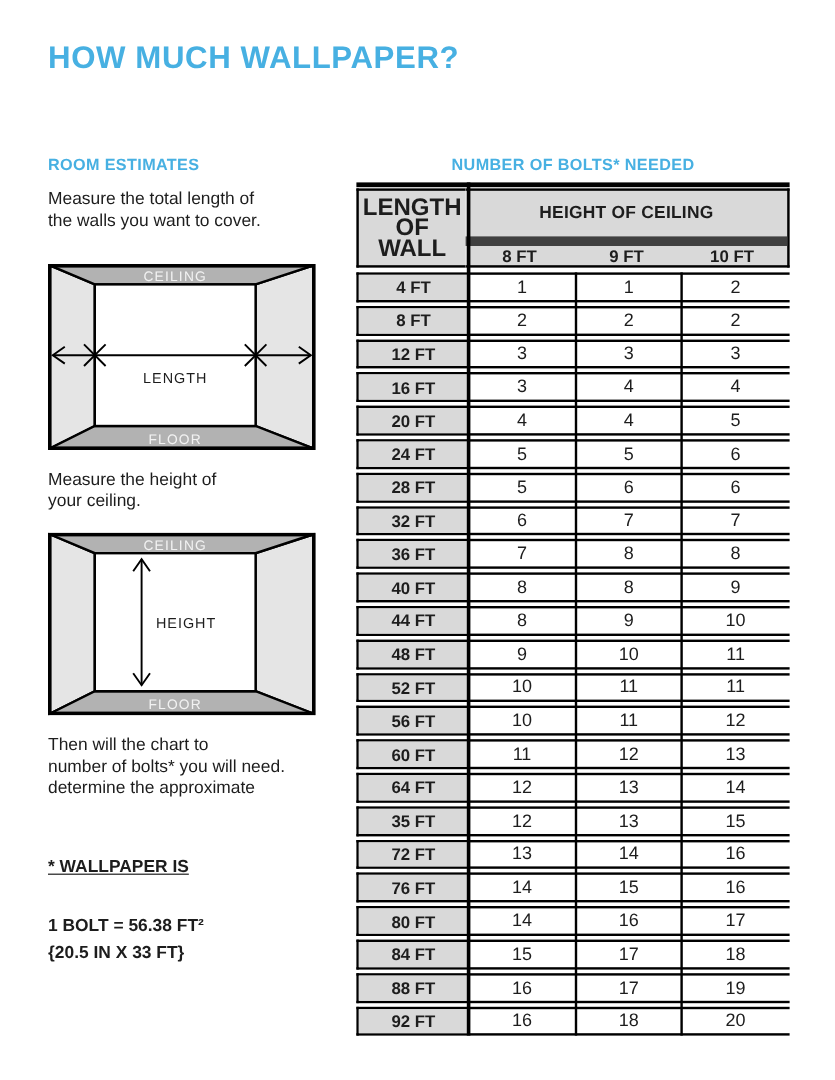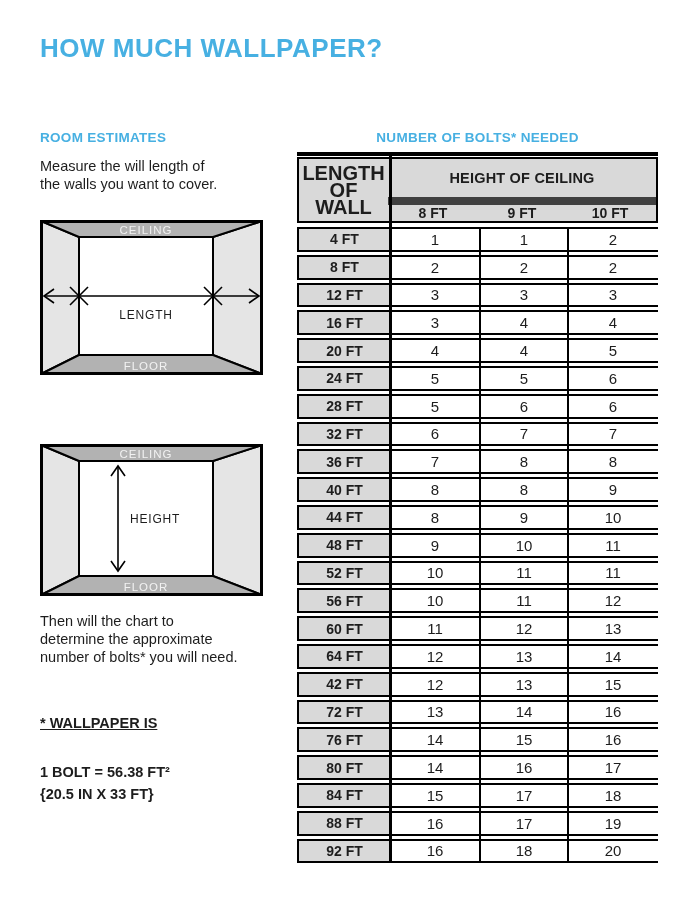--- a/index.html
+++ b/index.html
@@ -74,21 +74,21 @@
 <body>
 
 <div class="page">
 
   <div class="title">HOW MUCH WALLPAPER?</div>
 
   <div id="room-heading" class="sec-heading">ROOM ESTIMATES</div>
   <div id="table-heading" class="sec-heading">NUMBER OF BOLTS* NEEDED</div>
 
   <div id="step1" class="para">
-    <div>Measure the will length of</div>
+    <div>Measure the total length of</div>
     <div>the walls you want to cover.</div>
   </div>
 
   <svg id="diagram1" class="diagram" width="223" height="155" viewBox="0 0 223 155">
     <polygon points="1,1 39,17 39,135 1,154" fill="#e5e5e5" stroke="#000" stroke-width="2"></polygon>
     <polygon points="222,1 173,17 173,135 222,154" fill="#e5e5e5" stroke="#000" stroke-width="2"></polygon>
     <polygon points="1,1 222,1 173,17 39,17" fill="#b2b2b2" stroke="#000" stroke-width="2"></polygon>
     <polygon points="1,154 222,154 173,135 39,135" fill="#b2b2b2" stroke="#000" stroke-width="2"></polygon>
     <rect x="39" y="17" width="134" height="118" fill="#ffffff" stroke="#000" stroke-width="2"></rect>
     <rect x="1.5" y="1.5" width="220" height="152" fill="none" stroke="#000" stroke-width="3"></rect>
@@ -99,42 +99,46 @@
       <line x1="30" y1="67" x2="48" y2="85"></line>
       <line x1="30" y1="85" x2="48" y2="67"></line>
       <line x1="164" y1="67" x2="182" y2="85"></line>
       <line x1="164" y1="85" x2="182" y2="67"></line>
     </g>
     <text class="svg-label" x="106" y="14" text-anchor="middle" font-size="11.5" letter-spacing="1" fill="#f2f2f2">CEILING</text>
     <text class="svg-label" x="106" y="150" text-anchor="middle" font-size="11.5" letter-spacing="1" fill="#f2f2f2">FLOOR</text>
     <text class="svg-label" x="106" y="99" text-anchor="middle" font-size="12" letter-spacing="0.8" fill="#1d1d1d">LENGTH</text>
   </svg>
 
+  <div id="step2" class="para">
+    <div>Measure the height of</div>
+    <div>your ceiling.</div>
+  </div>
 
   <svg id="diagram2" class="diagram" width="223" height="152" viewBox="0 0 223 152">
     <polygon points="1,1 39,17 39,132 1,151" fill="#e5e5e5" stroke="#000" stroke-width="2"></polygon>
     <polygon points="222,1 173,17 173,132 222,151" fill="#e5e5e5" stroke="#000" stroke-width="2"></polygon>
     <polygon points="1,1 222,1 173,17 39,17" fill="#b2b2b2" stroke="#000" stroke-width="2"></polygon>
     <polygon points="1,151 222,151 173,132 39,132" fill="#b2b2b2" stroke="#000" stroke-width="2"></polygon>
     <rect x="39" y="17" width="134" height="115" fill="#ffffff" stroke="#000" stroke-width="2"></rect>
     <rect x="1.5" y="1.5" width="220" height="149" fill="none" stroke="#000" stroke-width="3"></rect>
     <g stroke="#000" stroke-width="1.6" fill="none">
       <line x1="78" y1="22" x2="78" y2="127"></line>
       <polyline points="71,32 78,22 85,32"></polyline>
       <polyline points="71,117 78,127 85,117"></polyline>
     </g>
     <text class="svg-label" x="106" y="14" text-anchor="middle" font-size="11.5" letter-spacing="1" fill="#f2f2f2">CEILING</text>
     <text class="svg-label" x="106" y="147" text-anchor="middle" font-size="11.5" letter-spacing="1" fill="#f2f2f2">FLOOR</text>
     <text class="svg-label" x="90" y="79" text-anchor="start" font-size="12" letter-spacing="0.8" fill="#1d1d1d">HEIGHT</text>
   </svg>
 
   <div id="step3" class="para">
     <div>Then will the chart to</div>
+    <div>number of bolts* you will need.</div>
     <div>determine the approximate</div>
-    <div>number of bolts* you will need.</div>
   </div>
 
   <div class="footnote">
     <div>* WALLPAPER IS</div>
   </div>
 
   <div class="bolt-info">
     <div>1 BOLT = 56.38 FT²</div>
     <div>{20.5 IN X 33 FT}</div>
   </div>
@@ -243,21 +247,21 @@
           <div class="cell cell-val">12</div>
           <div class="cell cell-val">13</div>
         </div>
         <div class="trow">
           <div class="cell cell-wall">64 FT</div>
           <div class="cell cell-val">12</div>
           <div class="cell cell-val">13</div>
           <div class="cell cell-val">14</div>
         </div>
         <div class="trow">
-          <div class="cell cell-wall">42 FT</div>
+          <div class="cell cell-wall">35 FT</div>
           <div class="cell cell-val">12</div>
           <div class="cell cell-val">13</div>
           <div class="cell cell-val">15</div>
         </div>
         <div class="trow">
           <div class="cell cell-wall">72 FT</div>
           <div class="cell cell-val">13</div>
           <div class="cell cell-val">14</div>
           <div class="cell cell-val">16</div>
         </div>

